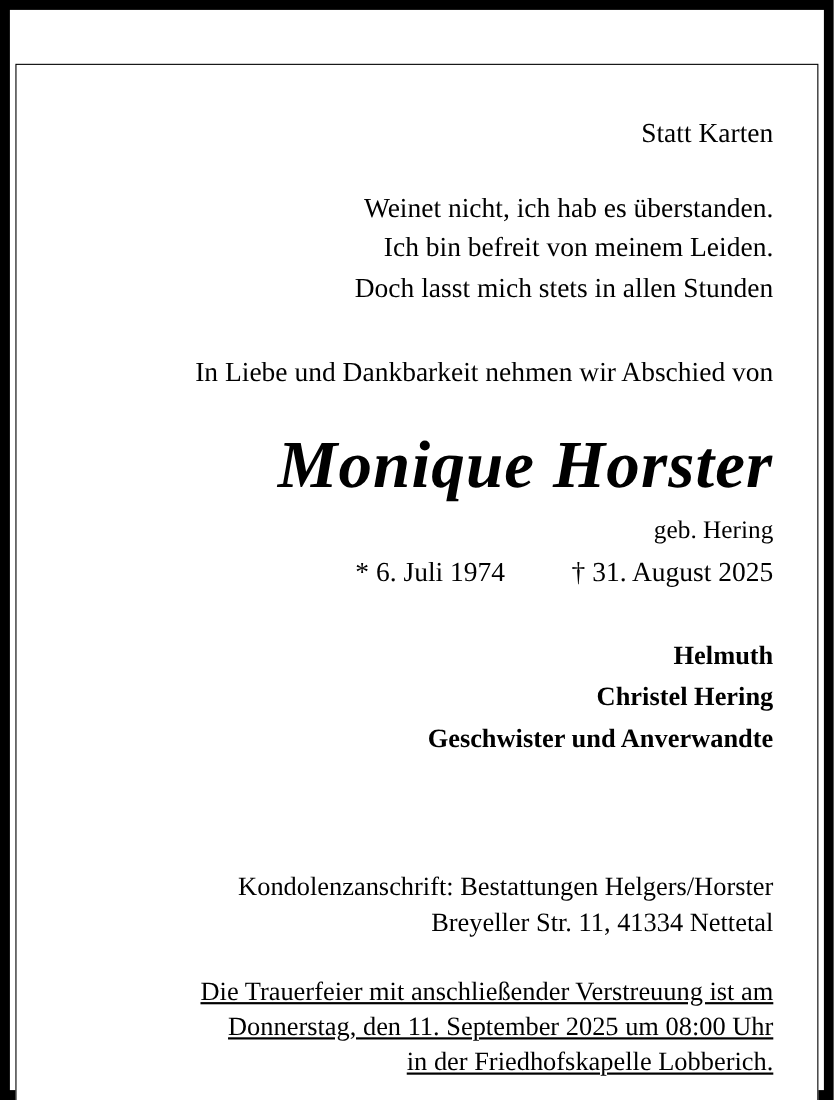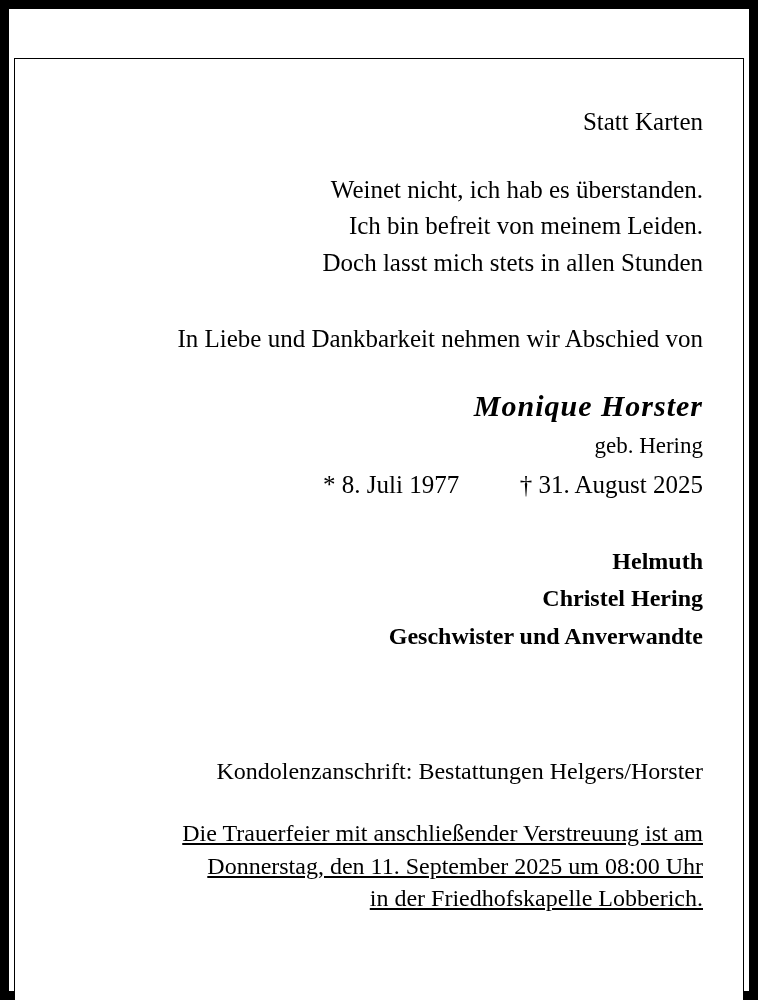--- a/index.html
+++ b/index.html
@@ -45,21 +45,21 @@
   .poem-line {
     display: block;
   }
   .intro {
     margin-top: 42px;
     font-size: 25px;
     line-height: 1.3;
   }
   .name {
     margin-top: 34px;
-    font-size: 30px;
+    font-size: 61px;
     font-style: italic;
     font-weight: bold;
     letter-spacing: 1px;
   }
   .born-name {
     margin-top: 10px;
     font-size: 23px;
   }
   .dates {
     margin-top: 12px;
@@ -110,33 +110,34 @@
       <span class="poem-line">Doch lasst mich stets in allen Stunden</span>
     </div>
 
     <div class="intro">In Liebe und Dankbarkeit nehmen wir Abschied von</div>
 
     <div class="name">Monique Horster</div>
 
     <div class="born-name">geb. Hering</div>
 
     <div class="dates">
-      <span>* 8. Juli 1977</span>
+      <span>* 6. Juli 1974</span>
       <span class="date-sep"></span>
       <span>† 31. August 2025</span>
     </div>
 
     <div class="family">
       <span class="family-line">Helmuth</span>
       <span class="family-line">Christel Hering</span>
       <span class="family-line">Geschwister und Anverwandte</span>
     </div>
 
     <div class="address">
       <span class="address-line">Kondolenzanschrift: Bestattungen Helgers/Horster</span>
+      <span class="address-line">Breyeller Str. 11, 41334 Nettetal</span>
     </div>
 
     <div class="ceremony">
       <span class="ceremony-line">Die Trauerfeier mit anschließender Verstreuung ist am</span>
       <span class="ceremony-line">Donnerstag, den 11. September 2025 um 08:00 Uhr</span>
       <span class="ceremony-line">in der Friedhofskapelle Lobberich.</span>
     </div>
 
   </div>
 </div>

